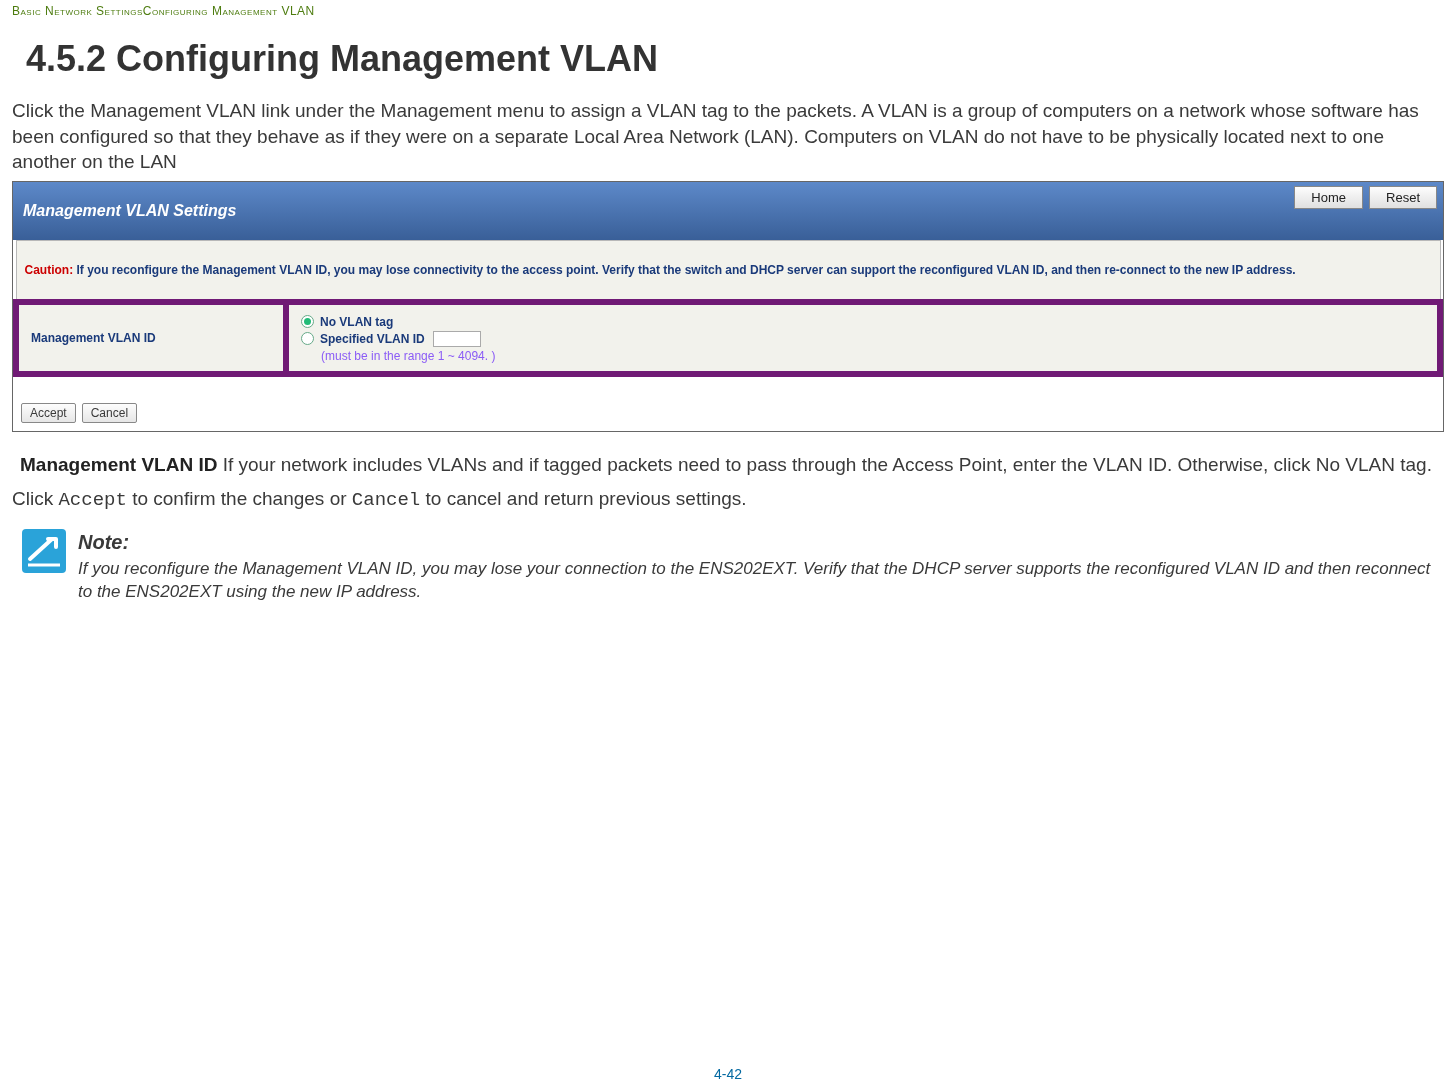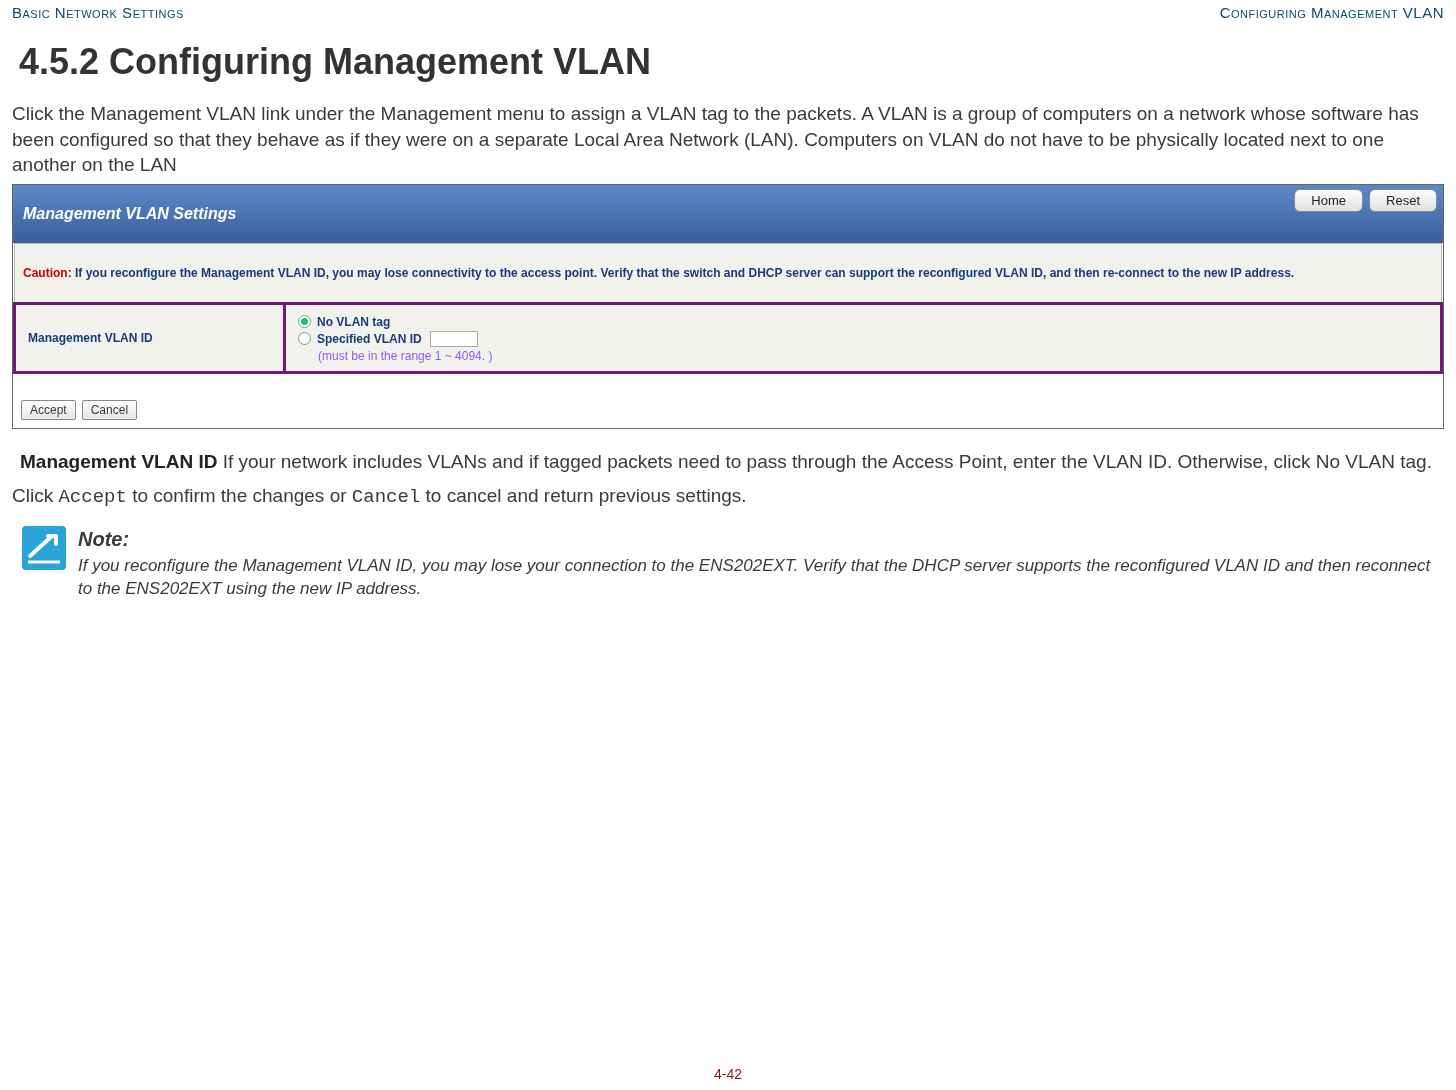--- a/index.html
+++ b/index.html
@@ -6,33 +6,32 @@
     body {
       margin: 0;
       font-family: Arial, sans-serif;
       color: #3a3a3a;
       background: #ffffff;
       width: 1456px;
       padding: 0 12px;
     }
     .running-head {
       display: flex;
-      justify-content: space-between;
       font-variant: small-caps;
-      font-size: 15px;
-      color: #0c4a6e;
+      font-size: 12px;
+      color: #4d7c0f;
       letter-spacing: 0.5px;
       padding: 4px 0 2px;
     }
     .section-heading {
       font-family: Verdana, sans-serif;
       font-weight: bold;
       font-size: 36px;
       color: #333;
-      margin: 18px 7px 18px;
+      margin: 18px 14px 18px;
     }
     .intro-para {
       font-size: 19px;
       line-height: 1.35;
       color: #3a3a3a;
       margin: 0 0 4px;
     }
     .screenshot {
       border: 1px solid #666;
       margin: 6px 0 20px;
@@ -53,42 +52,42 @@
       right: 6px;
       top: 4px;
       display: flex;
       gap: 6px;
     }
     .shot-btn {
       background: linear-gradient(#fdfdfd, #e0e0e0);
       border: 1px solid #888;
       font-size: 13px;
       padding: 3px 16px;
-      border-radius: 6px;
+      border-radius: 0;
       color: #222;
       font-style: normal;
       font-weight: normal;
     }
     .shot-table {
       width: 100%;
       border-collapse: collapse;
       font-size: 12px;
       font-family: Verdana, sans-serif;
     }
     .caution-row td {
       background: #f2f2ec;
       border: 1px solid #b8b8b8;
       padding: 20px 8px;
       color: #1a3a7a;
       font-weight: bold;
       line-height: 1.5;
     }
     .caution-label { color: #c00; font-weight: bold; }
     .vlan-row td {
-      border: 3px solid #701a75;
+      border: 6px solid #701a75;
       background: #f2f2ec;
       padding: 8px 12px;
       vertical-align: middle;
     }
     .vlan-row td.left-cell {
       width: 270px;
       color: #1a3a7a;
       font-weight: bold;
     }
     .radio-line {
@@ -148,21 +147,21 @@
     }
     .note-icon {
       flex: 0 0 auto;
     }
     .note-icon svg { display: block; }
     .note-body { font-size: 17px; line-height: 1.35; font-style: italic; }
     .note-label { font-weight: bold; font-size: 20px; display: block; margin-bottom: 2px; }
     .page-num {
       text-align: center;
       font-size: 14px;
-      color: #7f1d1d;
+      color: #0369a1;
       position: fixed;
       bottom: 8px;
       left: 0; right: 0;
     }
   </style>
 </head>
 <body>
 
 <div class="running-head">
   <span>Basic Network Settings</span>

